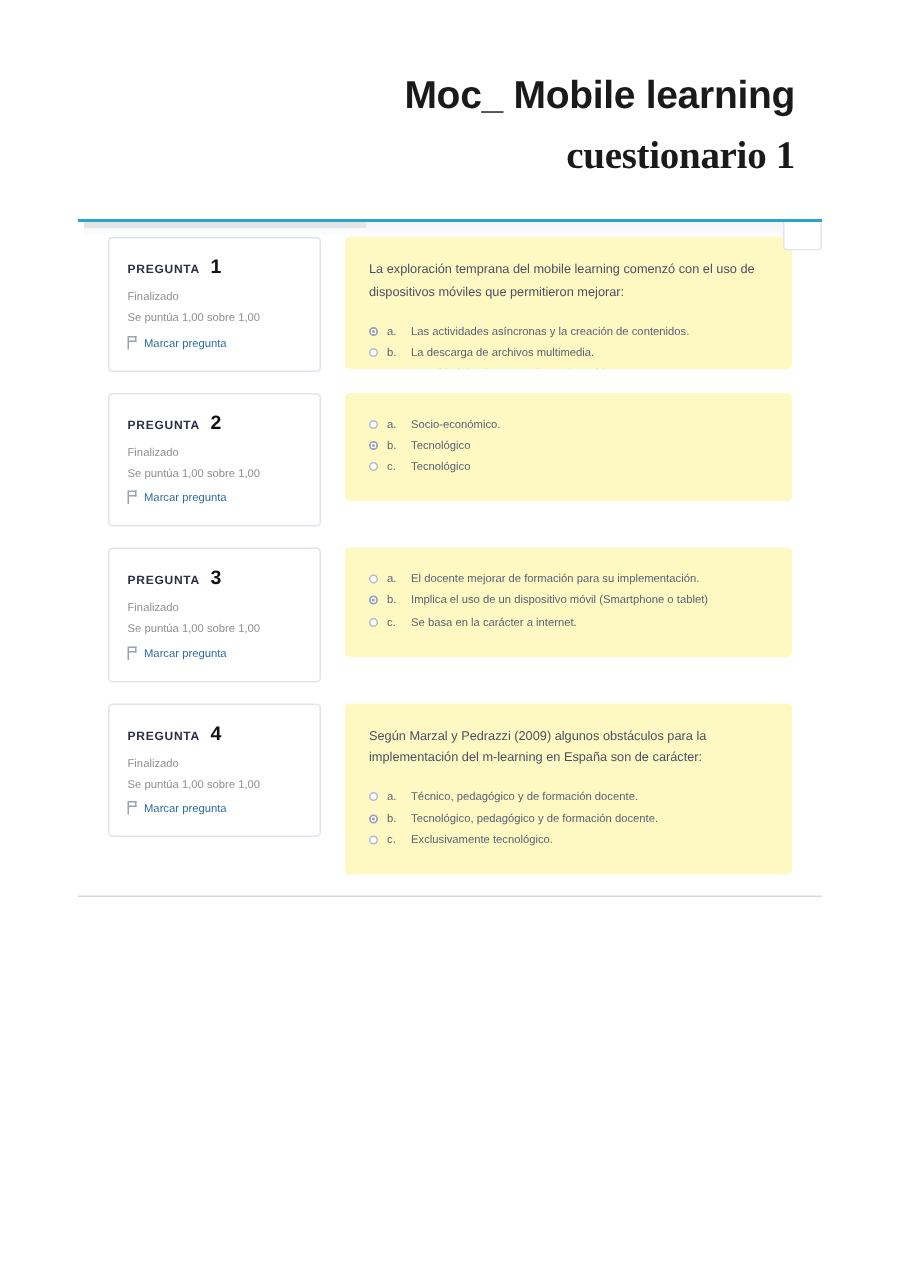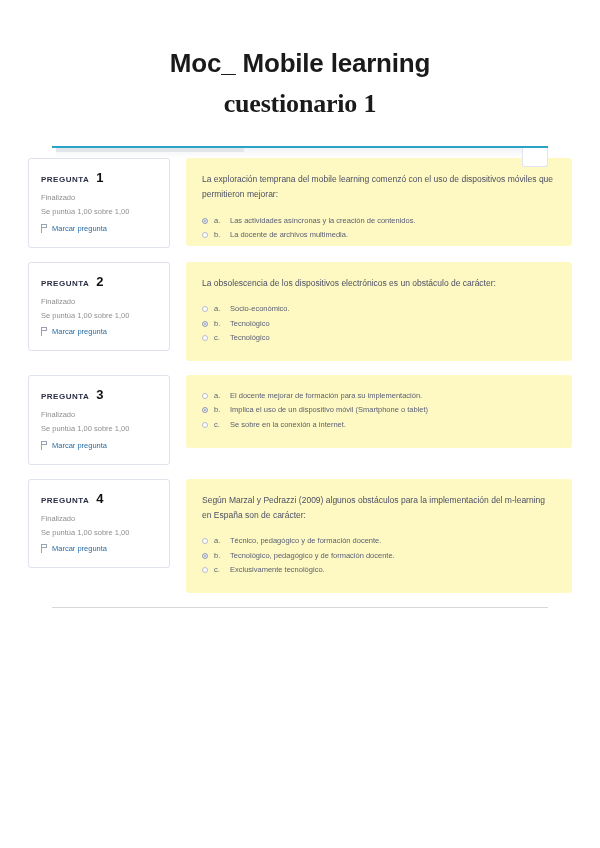--- a/index.html
+++ b/index.html
@@ -18,21 +18,21 @@
   .page {
     position: relative;
     width: 600px;
     height: 848px;
     background: #ffffff;
   }
 
   
   .doc-title {
     padding: 26px 70px 0 70px;
-    text-align: center;
+    text-align: right;
     font-size: 26px;
     font-weight: bold;
     line-height: 1.55;
     color: #1a1a1a;
     letter-spacing: -0.2px;
   }
   .doc-title .line2 { display: block; font-family: Liberation Serif, serif; }
 
   
   .header-rule-wrap {
@@ -71,21 +71,21 @@
     height: 18px;
     background: #ffffff;
     border: 1px solid #e2e5ef;
     border-top: none;
     border-radius: 0 0 3px 3px;
     z-index: 3;
   }
 
   
   .questions {
-    padding: 0 28px;
+    padding: 0 72px;
     margin-top: 4px;
   }
   .question-row {
     display: flex;
     align-items: flex-start;
     gap: 16px;
     margin-bottom: 14px;
   }
 
   
@@ -254,21 +254,21 @@
           <div class="q-text">La exploración temprana del mobile learning comenzó con el uso de dispositivos móviles que permitieron mejorar:</div>
           <ul class="options">
             <li class="option">
               <span class="radio checked"></span>
               <span class="opt-letter">a.</span>
               <span class="opt-text">Las actividades asíncronas y la creación de contenidos.</span>
             </li>
             <li class="option">
               <span class="radio"></span>
               <span class="opt-letter">b.</span>
-              <span class="opt-text">La docente de archivos multimedia.</span>
+              <span class="opt-text">La descarga de archivos multimedia.</span>
             </li>
             <li class="option">
               <span class="opt-letter">c.</span>
               <span class="opt-text">La capacidad de almacenamiento de archivos.</span>
             </li>
           </ul>
         </div>
       </div>
       <div class="question-row">
         <div class="q-info">
@@ -277,21 +277,20 @@
             <span class="q-number">2</span>
           </div>
           <div class="q-state">Finalizado</div>
           <div class="q-grade">Se puntúa 1,00 sobre 1,00</div>
           <div class="q-flag">
             <span class="flag-icon"></span>
             <span class="q-flag-text">Marcar pregunta</span>
           </div>
         </div>
         <div class="q-panel">
-          <div class="q-text">La obsolescencia de los dispositivos electrónicos es un obstáculo de carácter:</div>
           <ul class="options">
             <li class="option">
               <span class="radio"></span>
               <span class="opt-letter">a.</span>
               <span class="opt-text">Socio-económico.</span>
             </li>
             <li class="option">
               <span class="radio checked"></span>
               <span class="opt-letter">b.</span>
               <span class="opt-text">Tecnológico</span>
@@ -325,21 +324,21 @@
               <span class="opt-text">El docente mejorar de formación para su implementación.</span>
             </li>
             <li class="option">
               <span class="radio checked"></span>
               <span class="opt-letter">b.</span>
               <span class="opt-text">Implica el uso de un dispositivo móvil (Smartphone o tablet)</span>
             </li>
             <li class="option">
               <span class="radio"></span>
               <span class="opt-letter">c.</span>
-              <span class="opt-text">Se sobre en la conexión a internet.</span>
+              <span class="opt-text">Se basa en la carácter a internet.</span>
             </li>
           </ul>
         </div>
       </div>
       <div class="question-row">
         <div class="q-info">
           <div class="q-info-head">
             <span class="q-label">PREGUNTA</span>
             <span class="q-number">4</span>
           </div>

